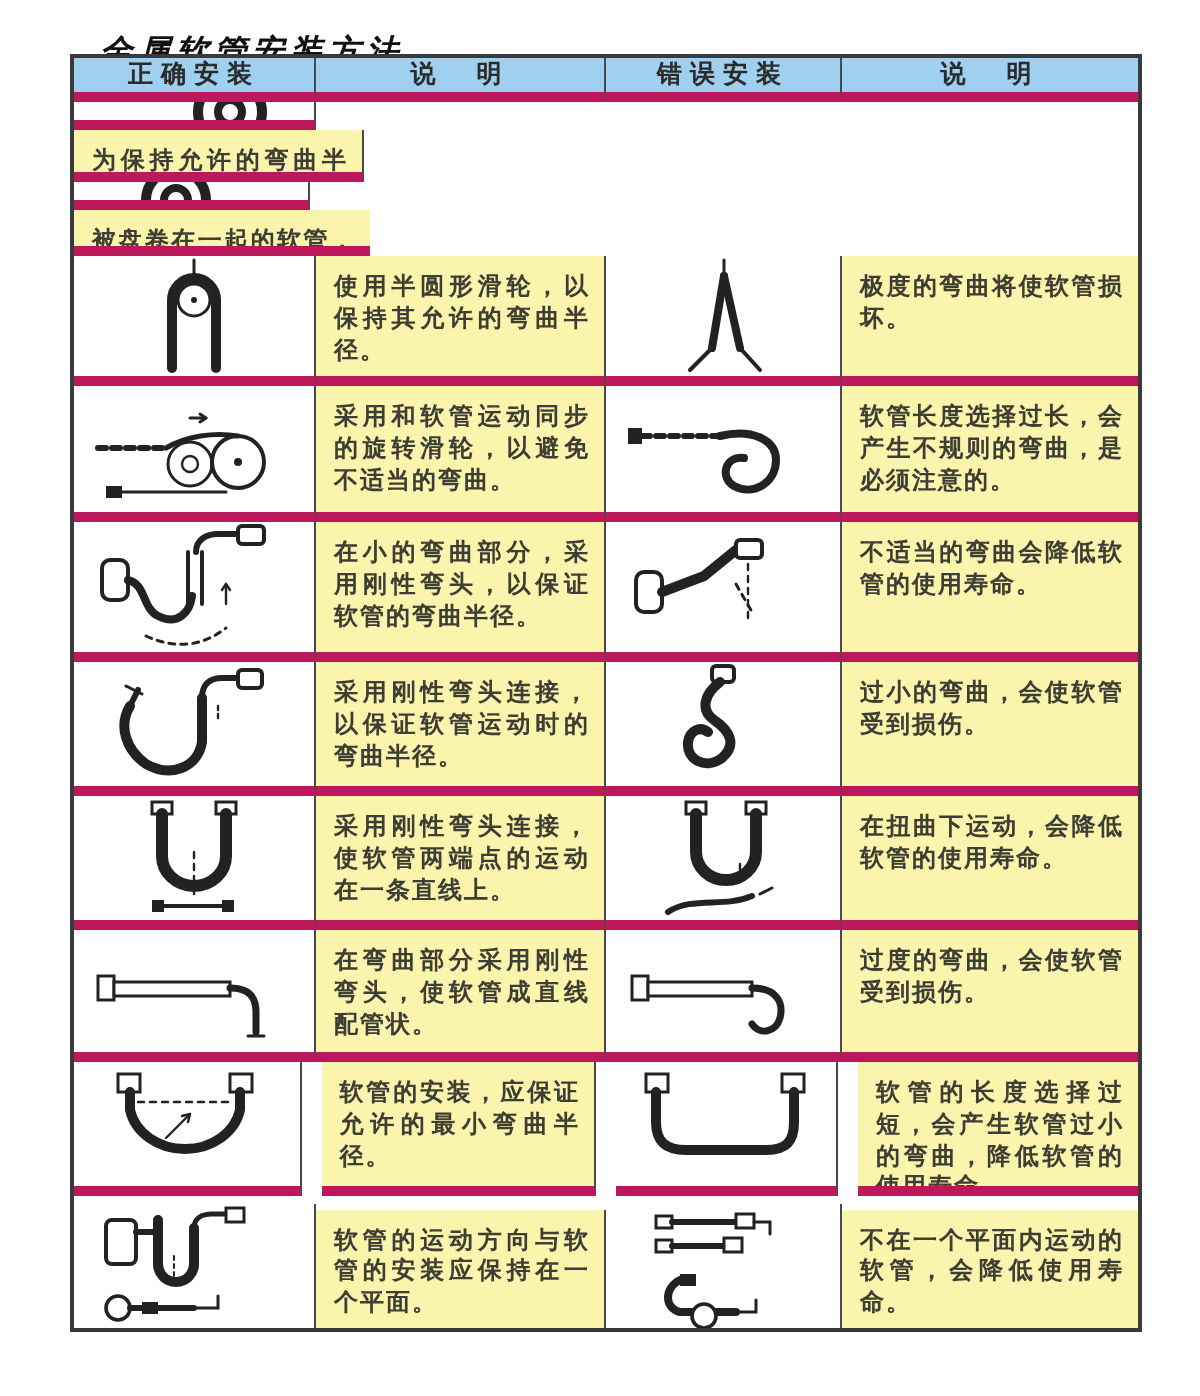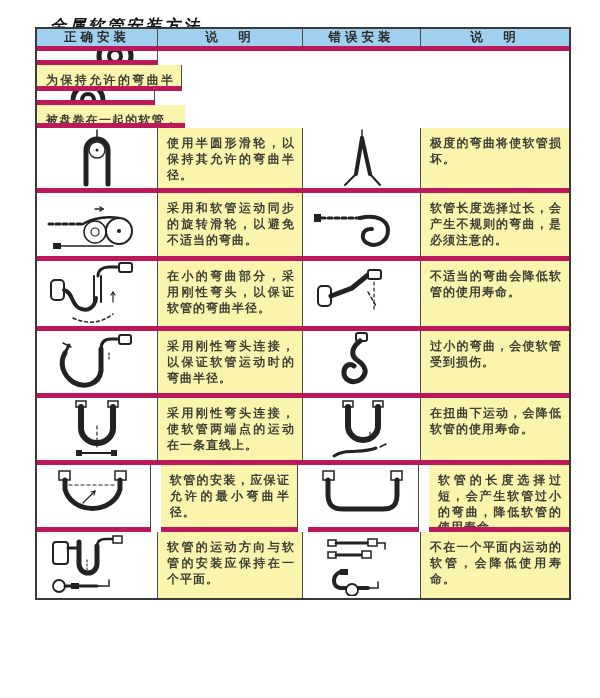--- a/index.html
+++ b/index.html
@@ -200,20 +200,39 @@
           <rect x="63" y="3" width="10" height="6" stroke-width="1.5" fill="#fff"></rect>
           <path d="M38 9 V28 A15 14 0 0 0 68 28 V9" stroke-width="6"></path>
           <path d="M60 34 V44" stroke-width="1.2" stroke-dasharray="3 3"></path>
           <path d="M24 58 C36 50 52 56 66 50" stroke-width="3"></path>
           <path d="M70 49 l6 -3" stroke-width="1.5"></path>
         </svg>
       </div>
       <div class="cell c4 desc">在扭曲下运动，会降低软管的使用寿命。</div>
     </div>
 
+    <div class="trow" style="height:66px;">
+      <div class="cell c1 img">
+        <svg width="108" height="60" viewBox="0 0 108 60" fill="none" stroke="#222" stroke-linecap="round">
+          <rect x="6" y="22" width="8" height="12" stroke-width="1.5" fill="#fff"></rect>
+          <rect x="14" y="25" width="58" height="7" stroke-width="1.5" fill="#fff"></rect>
+          <path d="M72 28 C82 28 85 33 85 40 V50" stroke-width="3.5"></path>
+          <path d="M81 52 h8" stroke-width="1.5"></path>
+        </svg>
+      </div>
+      <div class="cell c2 desc">在弯曲部分采用刚性弯头，使软管成直线配管状。</div>
+      <div class="cell c3 img">
+        <svg width="104" height="60" viewBox="0 0 104 60" fill="none" stroke="#222" stroke-linecap="round">
+          <rect x="6" y="22" width="8" height="12" stroke-width="1.5" fill="#fff"></rect>
+          <rect x="14" y="25" width="52" height="7" stroke-width="1.5" fill="#fff"></rect>
+          <path d="M66 28 C78 28 82 35 80 43 C78 50 70 52 66 46" stroke-width="3.5"></path>
+        </svg>
+      </div>
+      <div class="cell c4 desc">过度的弯曲，会使软管受到损伤。</div>
+    </div>
 
     <div class="trow" style="height:67px;gap:10px;">
       <div class="cell c1 img">
         <svg width="108" height="62" viewBox="0 0 108 62" fill="none" stroke="#222" stroke-linecap="round">
           <rect x="20" y="6" width="11" height="9" stroke-width="1.5" fill="#fff"></rect>
           <rect x="76" y="6" width="11" height="9" stroke-width="1.5" fill="#fff"></rect>
           <path d="M26 15 V24 A28 24 0 0 0 81 24 V15" stroke-width="5"></path>
           <path d="M30 20 H78" stroke-width="1.2" stroke-dasharray="3 3"></path>
           <path d="M44 38 l12 -12" stroke-width="1.2"></path>
           <path d="M56 26 l-4 1 M56 26 l-1 4" stroke-width="1.2"></path>
@@ -223,21 +242,21 @@
       <div class="cell c3 img">
         <svg width="104" height="62" viewBox="0 0 104 62" fill="none" stroke="#222" stroke-linecap="round">
           <rect x="12" y="6" width="11" height="9" stroke-width="1.5" fill="#fff"></rect>
           <rect x="80" y="6" width="11" height="9" stroke-width="1.5" fill="#fff"></rect>
           <path d="M17 15 V30 C17 40 22 44 32 44 H72 C82 44 86 40 86 30 V15" stroke-width="5"></path>
         </svg>
       </div>
       <div class="cell c4 desc">软管的长度选择过短，会产生软管过小的弯曲，降低软管的使用寿命。</div>
     </div>
 
-    <div class="trow" style="height:66px;">
+    <div class="trow" style="height:66px;align-items:flex-end;">
       <div class="cell c1 img">
         <svg width="108" height="62" viewBox="0 0 108 62" fill="none" stroke="#222" stroke-linecap="round">
           <rect x="10" y="8" width="15" height="22" rx="3" stroke-width="2" fill="#fff"></rect>
           <path d="M25 14 H36" stroke-width="3"></path>
           <path d="M36 8 V30 A9 9 0 0 0 54 30 V12" stroke-width="5"></path>
           <path d="M54 12 C54 7 58 5 63 5 H70" stroke-width="2.5"></path>
           <rect x="70" y="2" width="9" height="7" stroke-width="1.5" fill="#fff"></rect>
           <path d="M44 26 V40" stroke-width="1" stroke-dasharray="2 2"></path>
           <circle cx="16" cy="52" r="6" stroke-width="1.8"></circle>
           <path d="M22 52 H54" stroke-width="3"></path>

